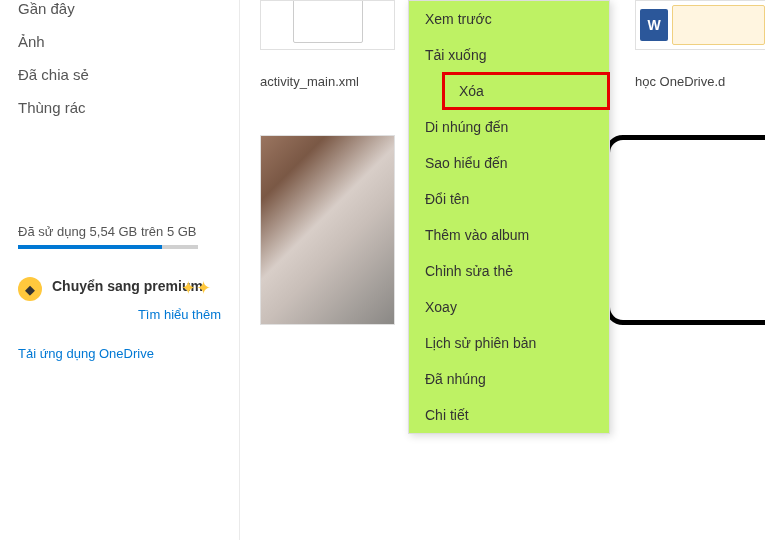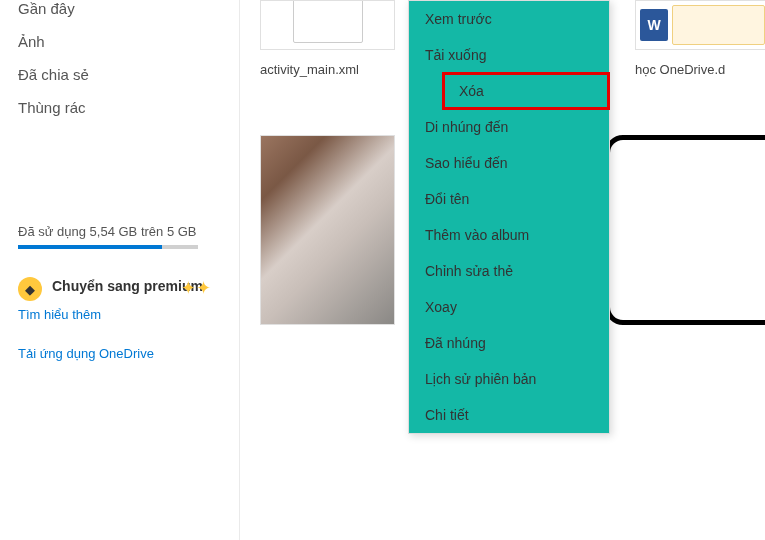--- a/index.html
+++ b/index.html
@@ -89,21 +89,21 @@
       color: #666;
       line-height: 1.6;
       margin-top: 12px;
     }
     .link {
       color: #0078d4;
       font-size: 13px;
       cursor: pointer;
       display: block;
     }
-    .link.learn-more { margin-top: 6px; }
+    .link.learn-more { margin-top: 6px; text-align: right; }
     .link.download { margin-top: 24px; }
     .main {
       position: absolute;
       left: 240px;
       top: 0;
       right: 0;
       height: 540px;
       padding: 0 20px;
     }
     .file-row {
@@ -157,21 +157,21 @@
     .word-chart {
       flex: 1;
       height: 40px;
       background: linear-gradient(#fff5e0, #fff5e0);
       border: 1px solid #f0d080;
       border-radius: 2px;
     }
     .file-name {
       font-size: 13px;
       color: #444;
-      margin-top: 12px;
+      margin-top: 24px;
       text-align: left;
       white-space: nowrap;
       overflow: hidden;
       text-overflow: ellipsis;
     }
     .file-item.narrow { width: 30px; }
     .file-item.narrow .file-name { width: 30px; }
     .image-item {
       position: absolute;
       left: 20px;
@@ -187,21 +187,21 @@
       width: 100%;
       height: 100%;
       background: linear-gradient(135deg, #9a7560 0%, #7a5845 20%, #d8cec8 45%, #c8beb8 60%, #8a8885 100%);
       position: relative;
     }
     .context-menu {
       position: absolute;
       left: 408px;
       top: 0;
       width: 202px;
-      background: #14b8a6;
+      background: #bef264;
       border: 1px solid #ddd;
       box-shadow: 2px 2px 8px rgba(0,0,0,0.15);
       z-index: 10;
     }
     .menu-item {
       padding: 10px 16px;
       font-size: 14px;
       color: #333;
       cursor: pointer;
     }
@@ -281,16 +281,16 @@
 <div class="context-menu">
   <div class="menu-item">Xem trước</div>
   <div class="menu-item">Tải xuống</div>
   <div class="menu-item highlighted">Xóa</div>
   <div class="menu-item">Di nhúng đến</div>
   <div class="menu-item">Sao hiểu đến</div>
   <div class="menu-item">Đổi tên</div>
   <div class="menu-item">Thêm vào album</div>
   <div class="menu-item">Chỉnh sửa thẻ</div>
   <div class="menu-item">Xoay</div>
+  <div class="menu-item">Lịch sử phiên bản</div>
   <div class="menu-item">Đã nhúng</div>
-  <div class="menu-item">Lịch sử phiên bản</div>
   <div class="menu-item">Chi tiết</div>
 </div>
 
 </body></html>

